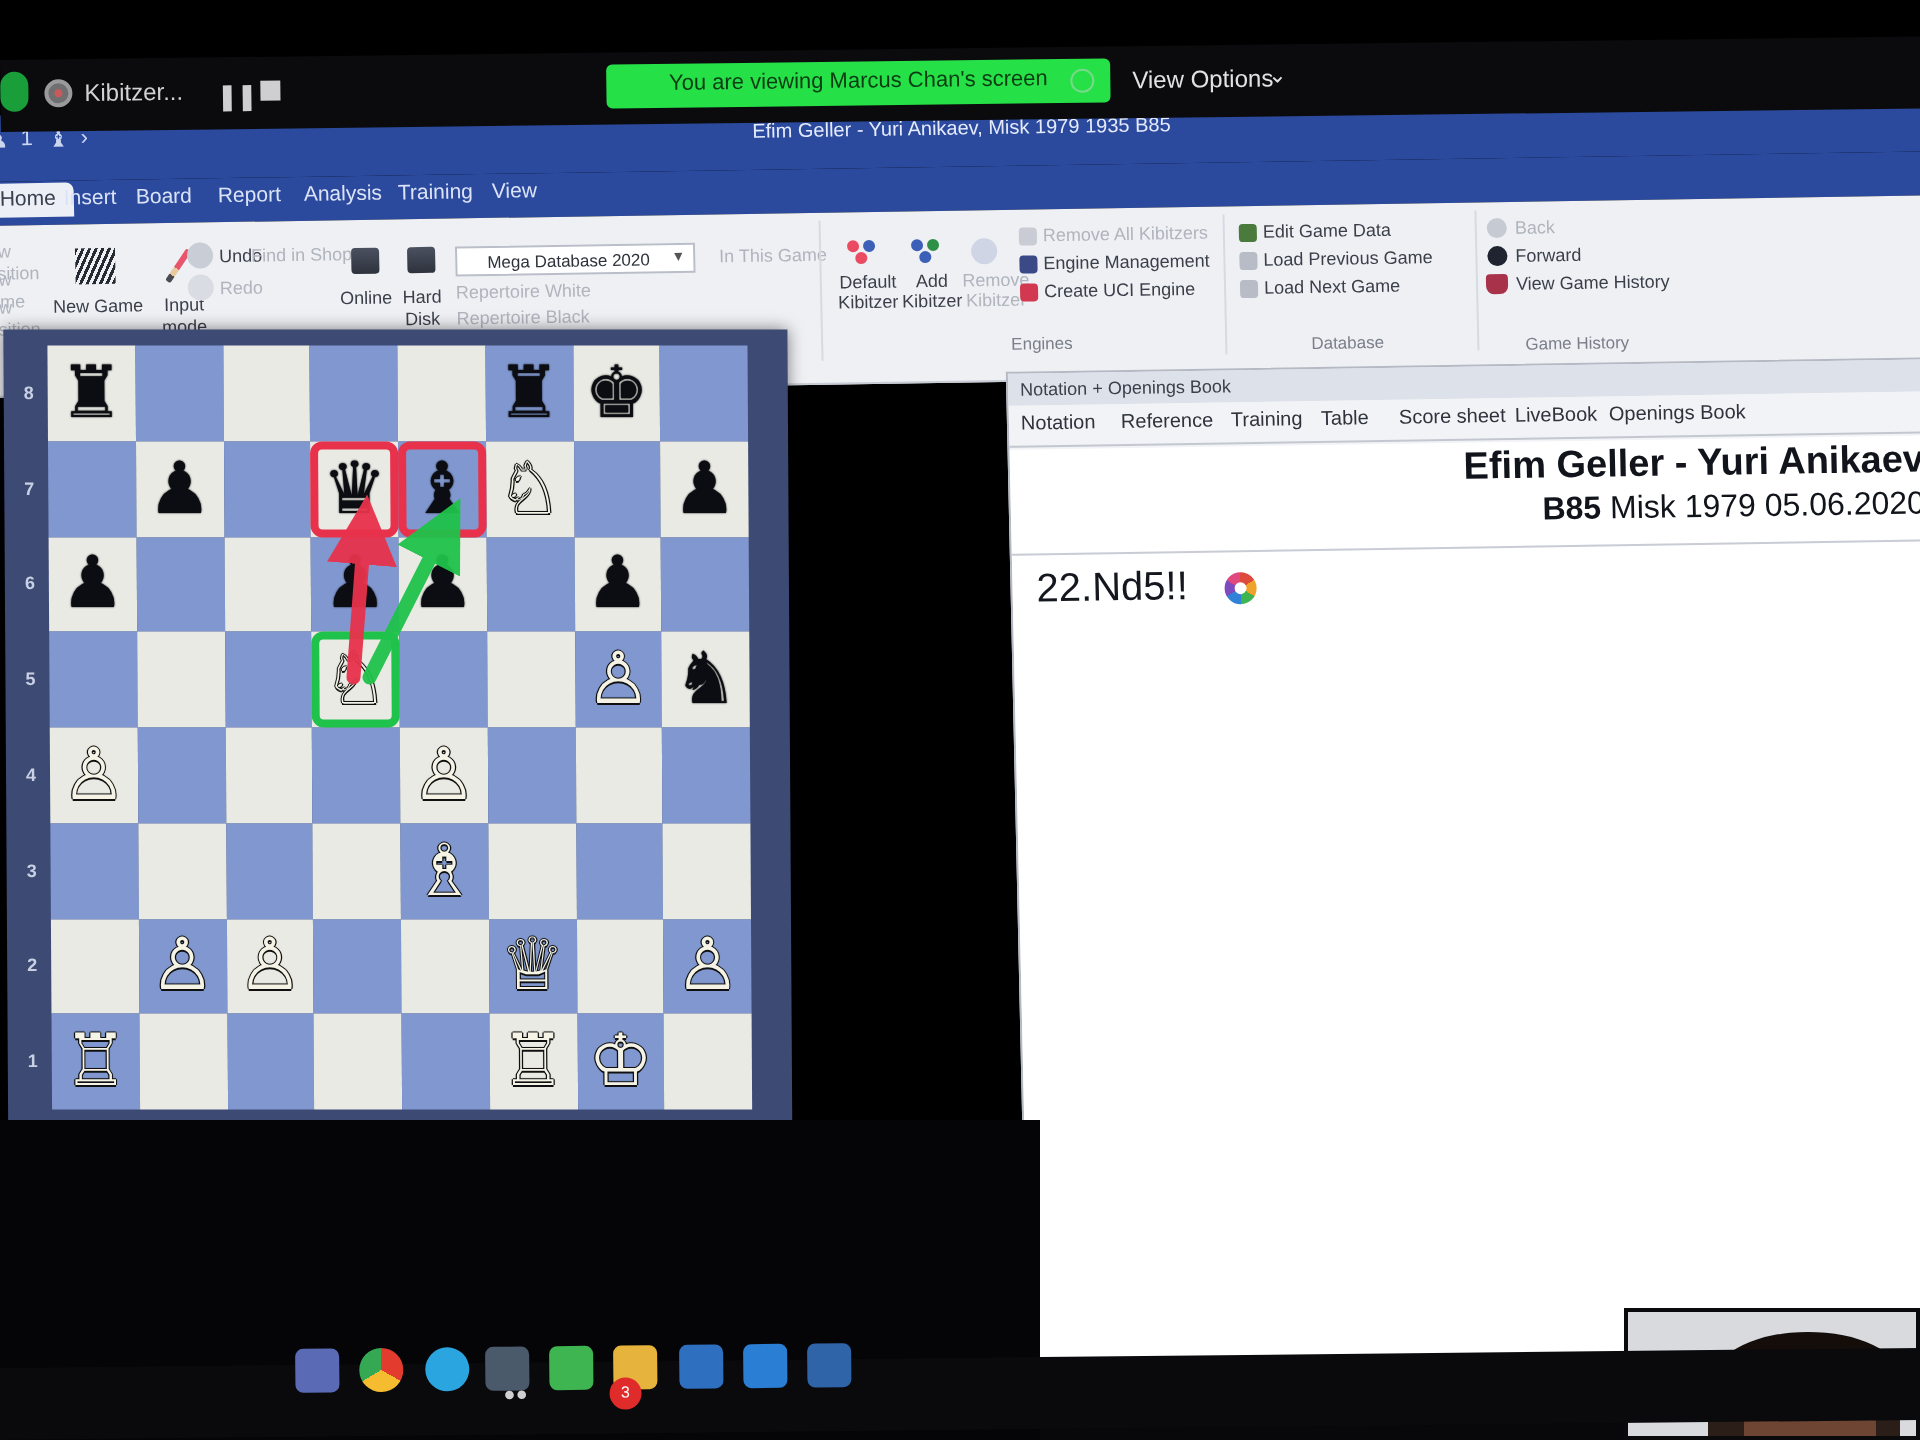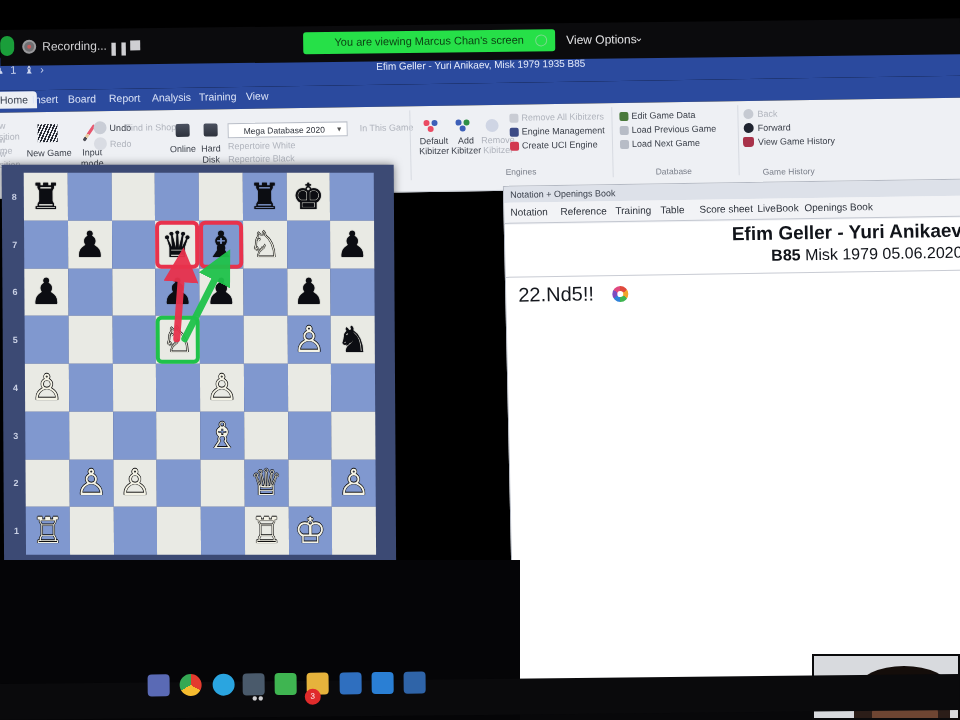--- a/index.html
+++ b/index.html
@@ -465,21 +465,21 @@
     </div>
 
     <div class="bezel-bottom"></div>
   </div>
 
   <div class="deskshadow"></div>
 
   <div class="zoombar">
     <span class="zb-green-left"></span>
     <span class="zb-recdot"></span>
-    <span class="zb-rec">Recording...</span>
+    <span class="zb-rec">Kibitzer...</span>
     <span class="zb-pause">❚❚</span>
     <span class="zb-stop"></span>
     <span class="zb-share">
       <span class="zb-share-txt">You are viewing Marcus Chan's screen</span>
       <span class="zb-share-dot"></span>
     </span>
     <span class="zb-viewopt">View Options</span>
     <span class="zb-chev">⌄</span>
   </div>
 

